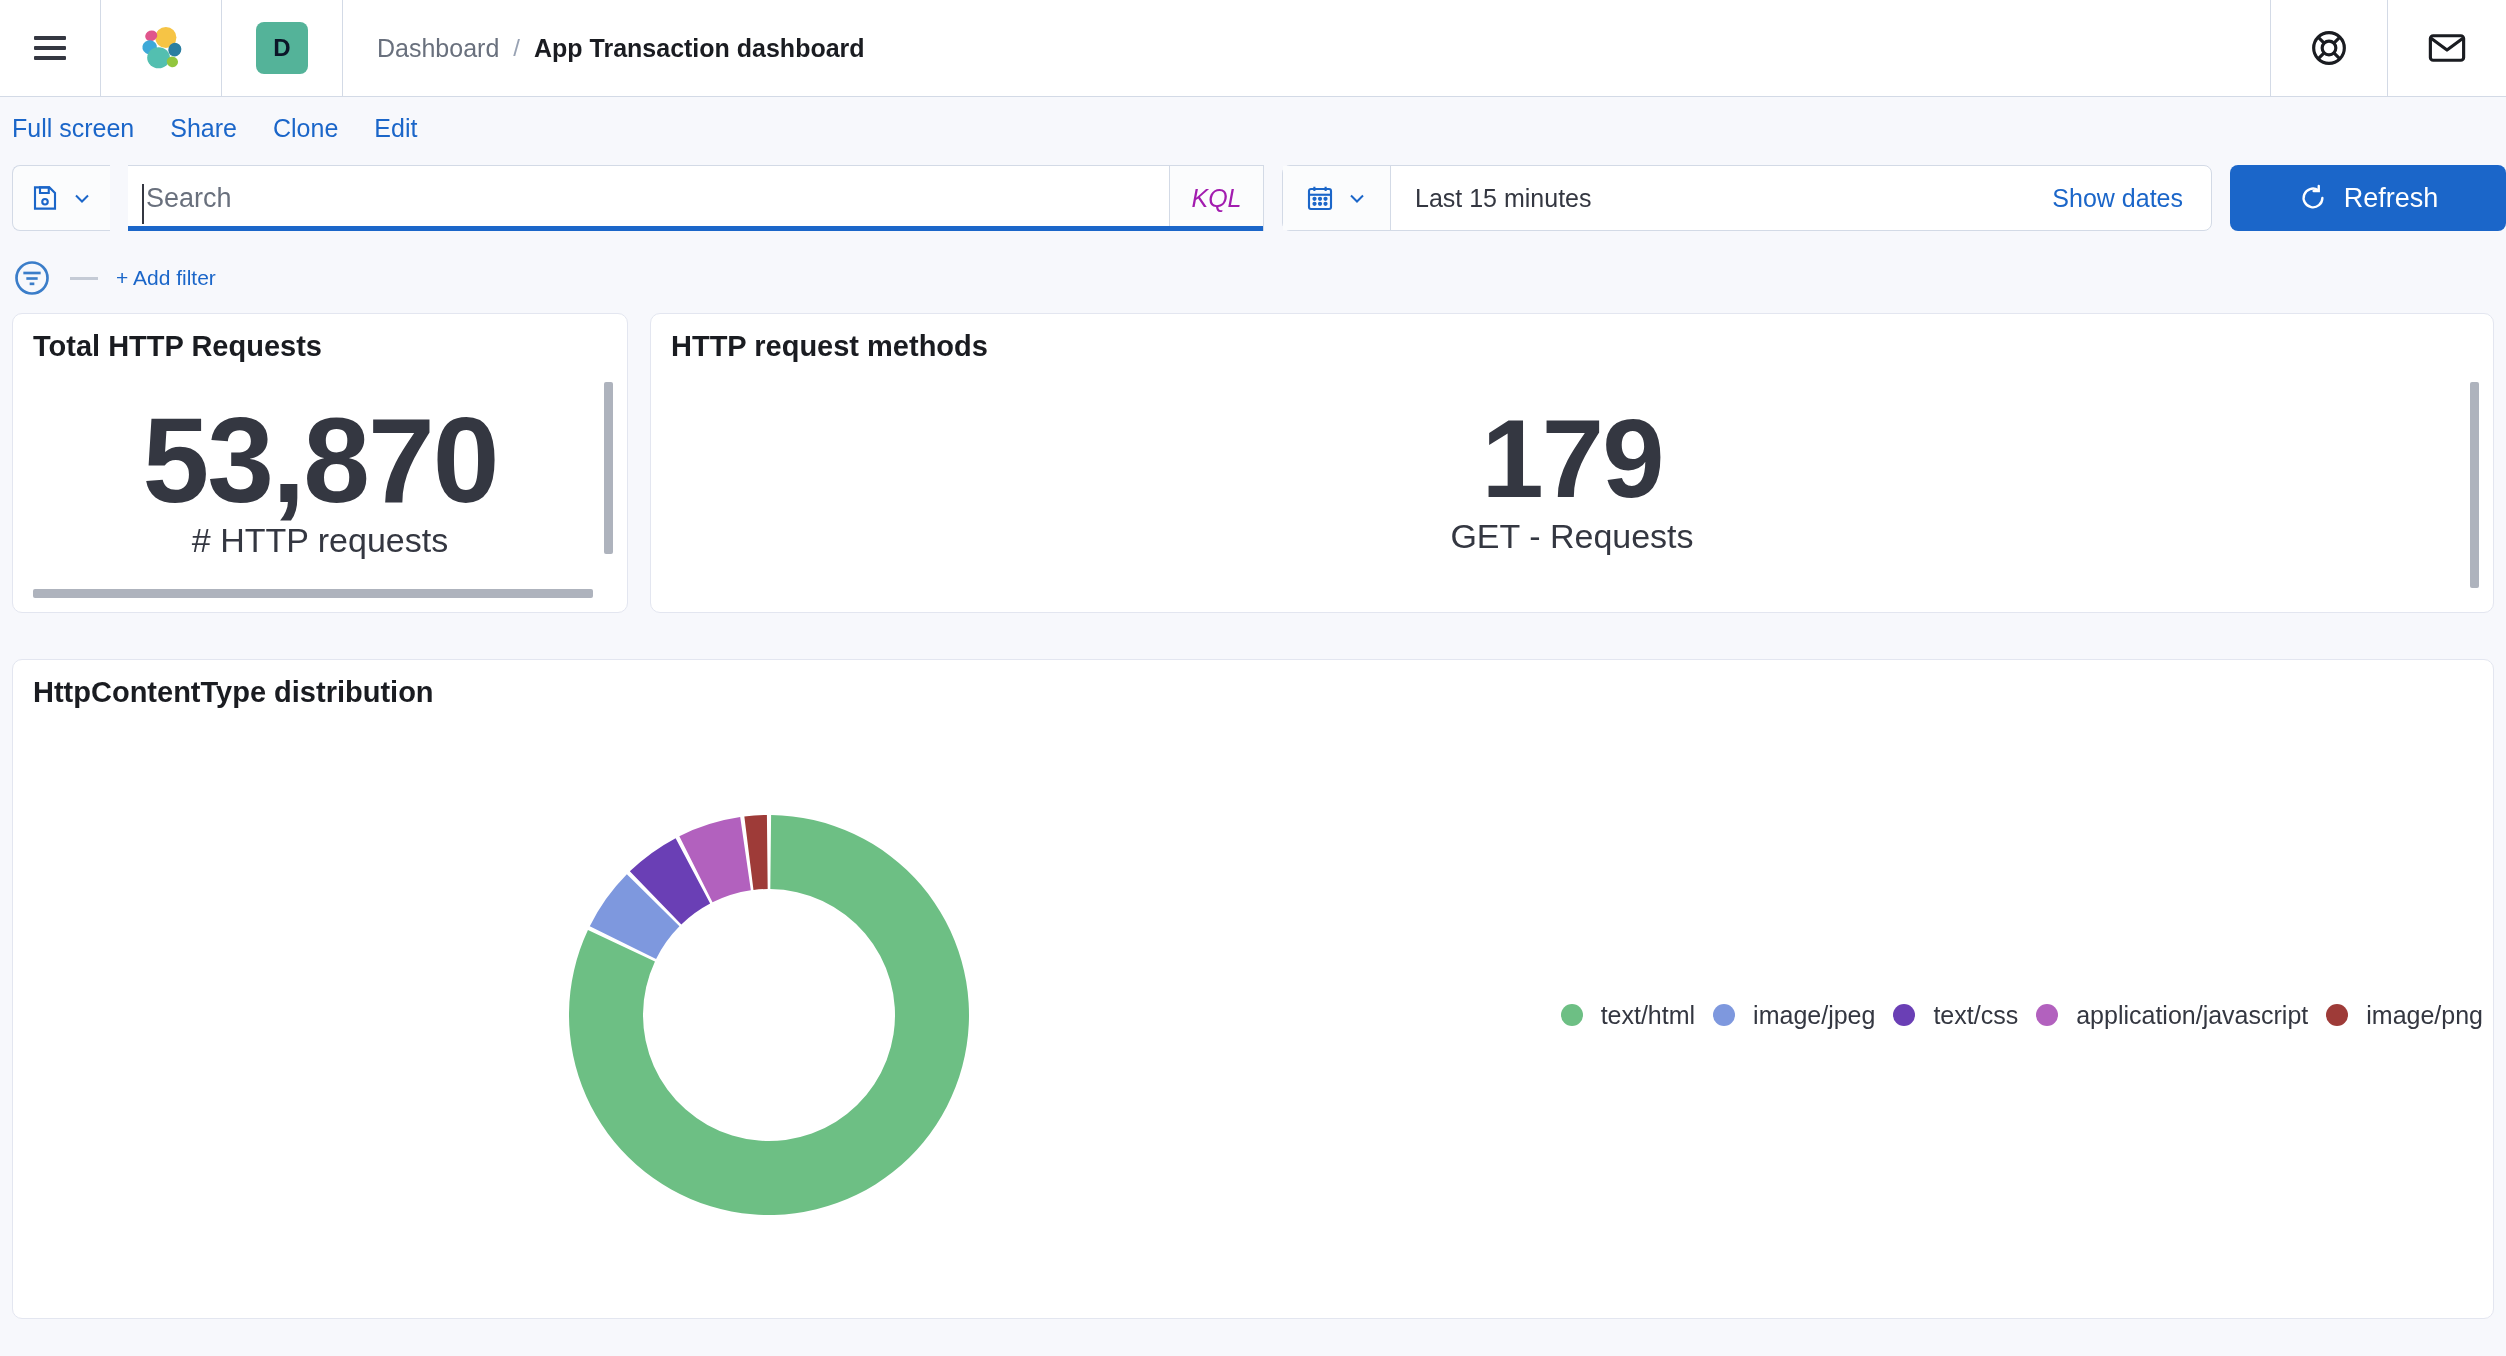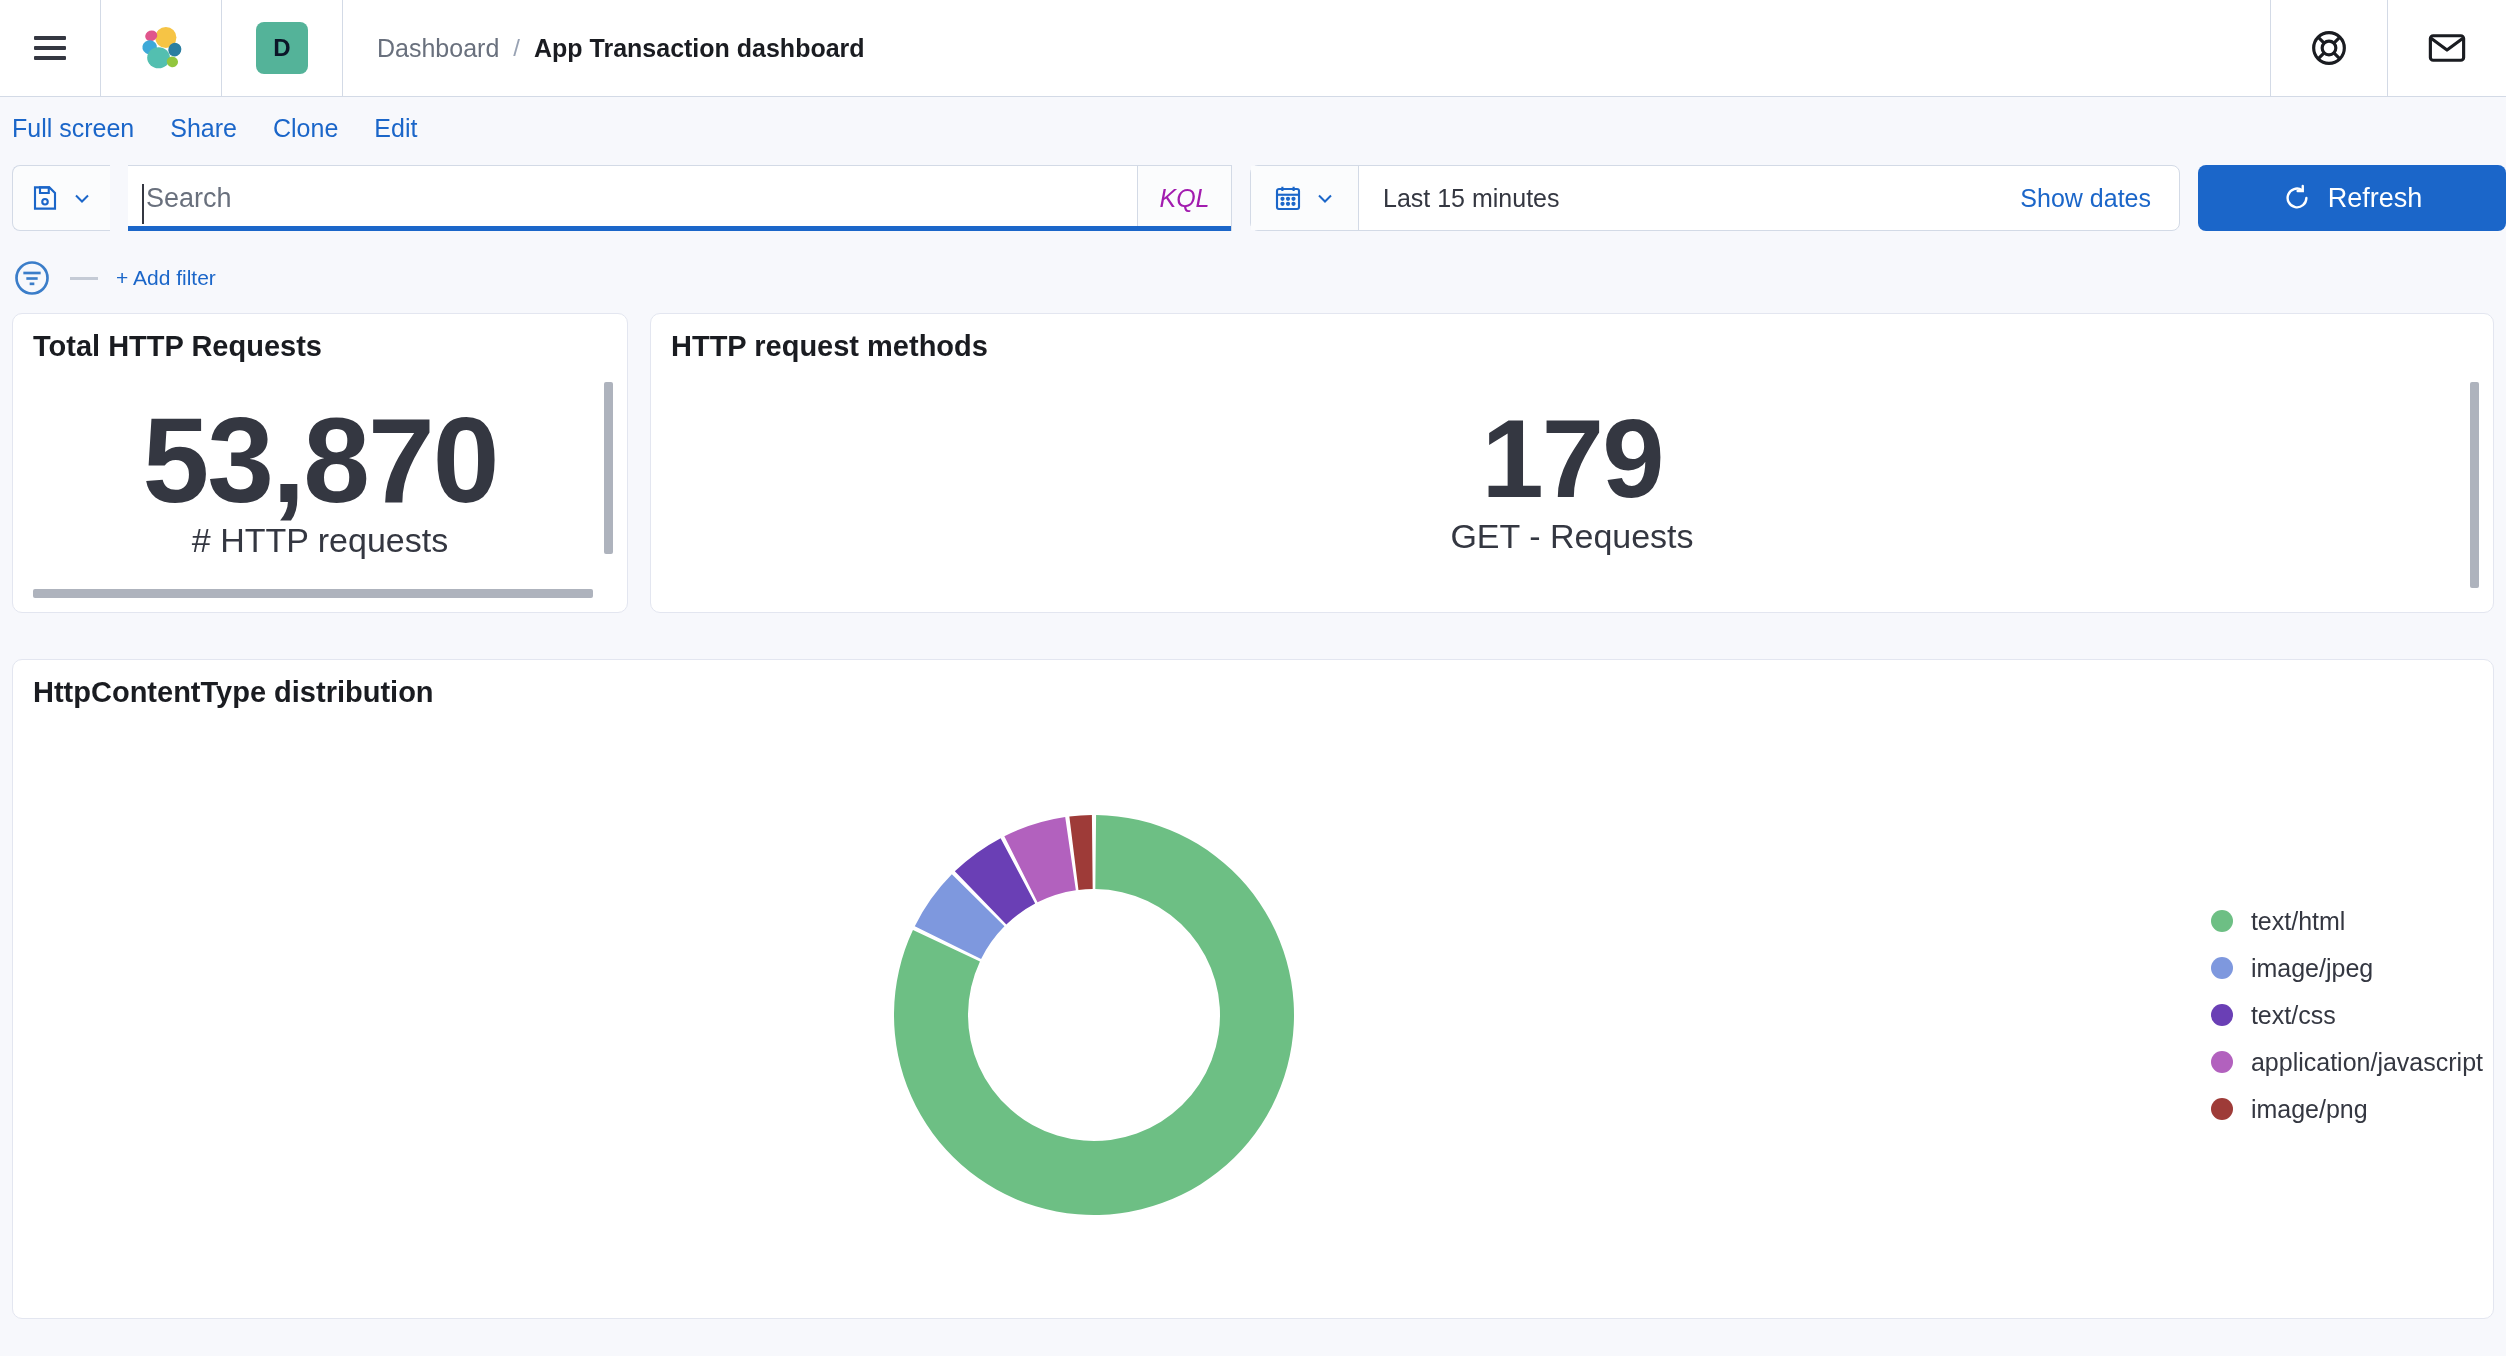--- a/index.html
+++ b/index.html
@@ -120,21 +120,21 @@
   .show-dates {
     display: flex; align-items: center; padding-right: 28px;
     color: #1B66C9; font-size: 25px; cursor: pointer;
   }
   .refresh-btn {
     background: #1B66C9; color: #FFFFFF;
     border: none; border-radius: 8px;
     display: flex; align-items: center; justify-content: center; gap: 16px;
     font-size: 27px; font-weight: 500;
     padding: 0 34px; margin-right: 0;
-    width: 308px;
+    width: 276px;
     cursor: pointer;
     font-family: "Liberation Sans", sans-serif;
   }
 
   
   .filterbar {
     height: 70px;
     display: flex; align-items: center; gap: 18px;
     padding-left: 12px;
   }
@@ -182,21 +182,21 @@
     width: 560px; height: 9px; background: #AEB3BD; border-radius: 2px;
   }
   .vscroll-b { position: absolute; right: 14px; top: 68px; bottom: 24px; width: 9px; background: #AEB3BD; border-radius: 2px; }
 
   
   .donut-panel-a { width: 1255px; height: 660px; }
   .donut-panel-b { flex: 1; height: 660px; margin-top: 24px; }
   .donut-body { display: flex; align-items: center; height: calc(100% - 46px); }
   .donut-chart-area { flex: 1; display: flex; align-items: center; justify-content: center; }
   .donut-svg { display: block; }
-  .legend { display: flex; flex-direction: column; gap: 18px; padding-right: 10px; min-width: 300px; }
+  .legend { display: flex; flex-direction: row; gap: 18px; padding-right: 10px; min-width: 300px; }
   .legend-item { display: flex; align-items: center; gap: 18px; cursor: pointer; }
   .legend-dot { width: 22px; height: 22px; border-radius: 50%; flex: none; }
   .legend-label { font-size: 25px; color: #343741; white-space: nowrap; }
 
   .legend-a { padding-left: 88px; }
   .legend-b { padding-left: 36px; }
 </style>
 </head>
 <body>
 

